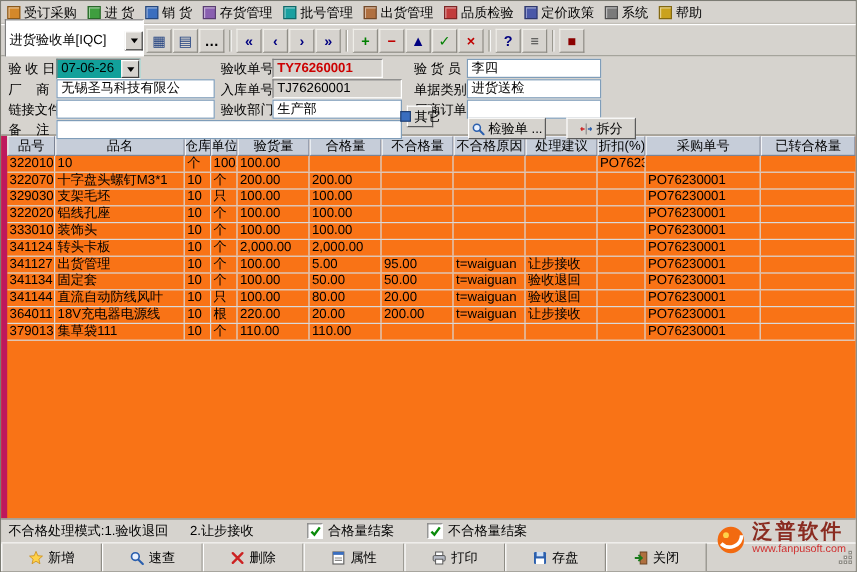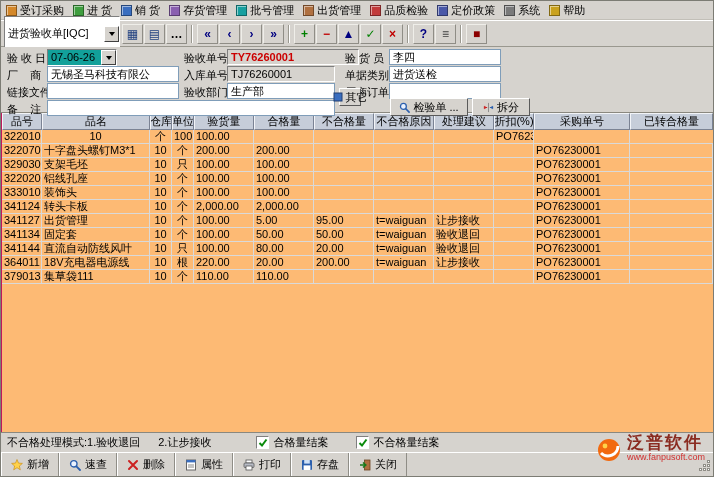--- a/index.html
+++ b/index.html
@@ -30,39 +30,39 @@
 .flabel{position:absolute;white-space:pre;line-height:14px}
 .ffield{position:absolute;height:16px;line-height:14px;padding:0 3px;background:#fff;border:1px solid #7f9db9;white-space:nowrap;overflow:hidden}
 .sunken{background:#d6d3ce;border:1px solid;border-color:#7f7f7f #fff #fff #7f7f7f}
 .red{color:#cc0000;font-weight:bold}
 .datewrap{position:absolute;left:46px;top:2px;width:70px;height:17px;display:flex;border:1px solid;border-color:#7f7f7f #fff #fff #7f7f7f;background:#12a09a}
 .dateval{flex:1;padding:0 3px;line-height:15px;color:#000}
 .dbtn{width:15px;background:#d6d3ce;border:1px solid;border-color:#fff #404040 #404040 #fff;display:flex;align-items:center;justify-content:center}
 .fbtn{position:absolute;height:18px;display:flex;align-items:center;justify-content:center;gap:3px;background:#d6d3ce;border:1px solid;border-color:#fff #5a5a5a #5a5a5a #fff;padding:0 4px;white-space:nowrap}
 
 
-.grid{flex:1;display:flex;flex-direction:column;background:#fdba74;overflow:hidden;border-left:1px solid #be185d}
+.grid{flex:1;display:flex;flex-direction:column;background:#f97316;overflow:hidden;border-left:5px solid #be185d}
 .ghead,.grow{display:grid;grid-template-columns:40px 108px 22px 22px 60px 60px 60px 60px 60px 40px 96px minmax(0,1fr)}
 .ghead{height:17px;flex:none}
 .hc{background:#c6cdd9;border:1px solid;border-color:#f2f4f8 #7b8394 #7b8394 #f2f4f8;display:flex;align-items:center;justify-content:center;overflow:hidden;white-space:nowrap;font-size:11px}
 .grows{flex:1;overflow:hidden}
 .grow{height:14px;border-bottom:1px solid #d9d9d9}
 .gc{border-right:1px solid #d9d9d9;padding:0 2px;overflow:hidden;white-space:nowrap;line-height:13px;font-size:11px}
 .num{}
-.ctr{text-align:center}
+.ctr{text-align:left}
 
 
 .statusrow{height:20px;flex:none;display:flex;align-items:center;background:#d6d3ce;border-top:1px solid #8a887f;padding:0 6px;gap:18px}
 .chkhost{display:flex;align-items:center;gap:28px;margin-left:27px}
 .chk{display:flex;align-items:center;gap:4px}
 .box{width:13px;height:13px;background:#fff;border:1px solid;border-color:#7f7f7f #fff #fff #7f7f7f;display:flex;align-items:center;justify-content:center}
 
 
 .bottombar{height:24px;flex:none;display:flex;align-items:stretch;background:#d6d3ce;border-top:1px solid #fff}
-.bbtn{display:flex;align-items:center;gap:4px;padding:0 9px;background:#d6d3ce;border:none;border-left:1px solid #fff;border-right:1px solid #8f8d86;white-space:nowrap}
+.bbtn{display:flex;align-items:center;gap:4px;padding:0 22px;background:#d6d3ce;border:none;border-left:1px solid #fff;border-right:1px solid #8f8d86;white-space:nowrap}
 .bicon{width:12px;height:12px;display:inline-flex}
 
 
 .brand{position:absolute;right:8px;top:433px;display:flex;align-items:flex-end;gap:5px;z-index:5}
 .btexts{display:flex;flex-direction:column;line-height:1.1}
 .bname{font-size:17px;font-weight:bold;color:#8a2b20;letter-spacing:2px}
 .burl{font-size:9px;color:#d03030}
 .grip{position:absolute;right:2px;bottom:2px;z-index:6}
 </style>
 </head>
@@ -182,42 +182,42 @@
         </span>
     </div>
     <span class="flabel" style="left:6px;top:21px">厂    商</span>
     <div class="ffield" style="left:46px;top:19px;width:132px">无锡圣马科技有限公</div>
     <span class="flabel" style="left:6px;top:38px">链接文件</span>
     <div class="ffield" style="left:46px;top:36px;width:132px"></div>
     <span class="flabel" style="left:6px;top:55px">备    注</span>
     <div class="ffield" style="left:46px;top:53px;width:288px"></div>
 
     <span class="flabel" style="left:183px;top:4px">验收单号</span>
-    <div class="ffield sunken red" style="left:226px;top:2px;width:132px">TY76260001</div>
+    <div class="ffield sunken red" style="left:226px;top:2px;width:92px">TY76260001</div>
     <span class="flabel" style="left:183px;top:21px">入库单号</span>
     <div class="ffield sunken" style="left:226px;top:19px;width:108px">TJ76260001</div>
     <span class="flabel" style="left:183px;top:38px">验收部门</span>
     <div class="ffield" style="left:226px;top:36px;width:108px">生产部</div>
 
     <span class="flabel" style="left:344px;top:4px">验 货 员</span>
     <div class="ffield" style="left:388px;top:2px;width:112px">李四</div>
     <span class="flabel" style="left:344px;top:21px">单据类别</span>
     <div class="ffield" style="left:388px;top:19px;width:112px">进货送检</div>
     <span class="flabel" style="left:344px;top:38px">厂商订单</span>
     <div class="ffield" style="left:388px;top:36px;width:112px"></div>
 
     <button class="fbtn" style="left:338px;top:41px;width:22px">
       <span style="display:inline-flex">
           <svg width="10" height="10" viewBox="0 0 10 10">
             <rect x="1" y="1" width="8" height="8" fill="#3a6ebf" stroke="#203f73" stroke-width="1"></rect>
           </svg>
         </span>
       <span>其它</span>
     </button>
-    <button class="fbtn" style="left:389px;top:51px;width:78px">
+    <button class="fbtn" style="left:389px;top:51px;width:65px">
       <span style="display:inline-flex">
           <svg width="11" height="11" viewBox="0 0 12 12">
             <circle cx="4.8" cy="4.8" r="3.2" fill="#eaf2ff" stroke="#2b5fad" stroke-width="1.4"></circle>
             <line x1="7.4" y1="7.4" x2="11" y2="11" stroke="#2b5fad" stroke-width="1.8" stroke-linecap="round"></line>
           </svg>
         </span>
       <span>检验单 ...</span>
     </button>
     <button class="fbtn" style="left:471px;top:51px;width:58px">
       <span style="display:inline-flex">

